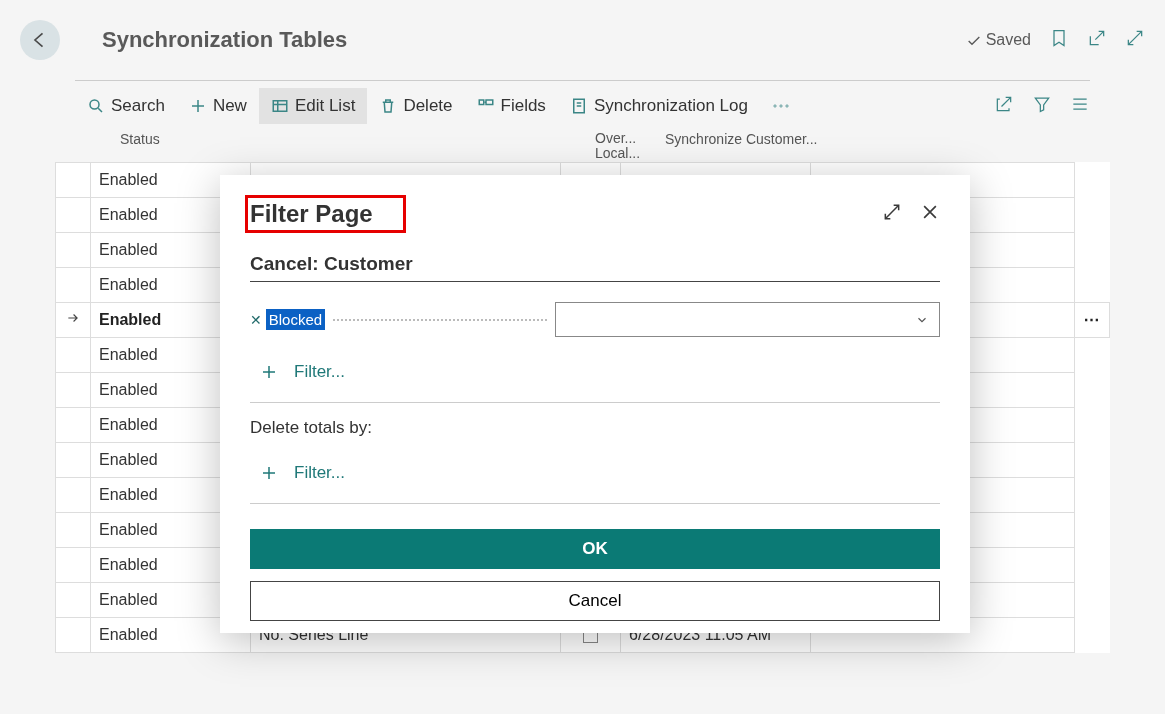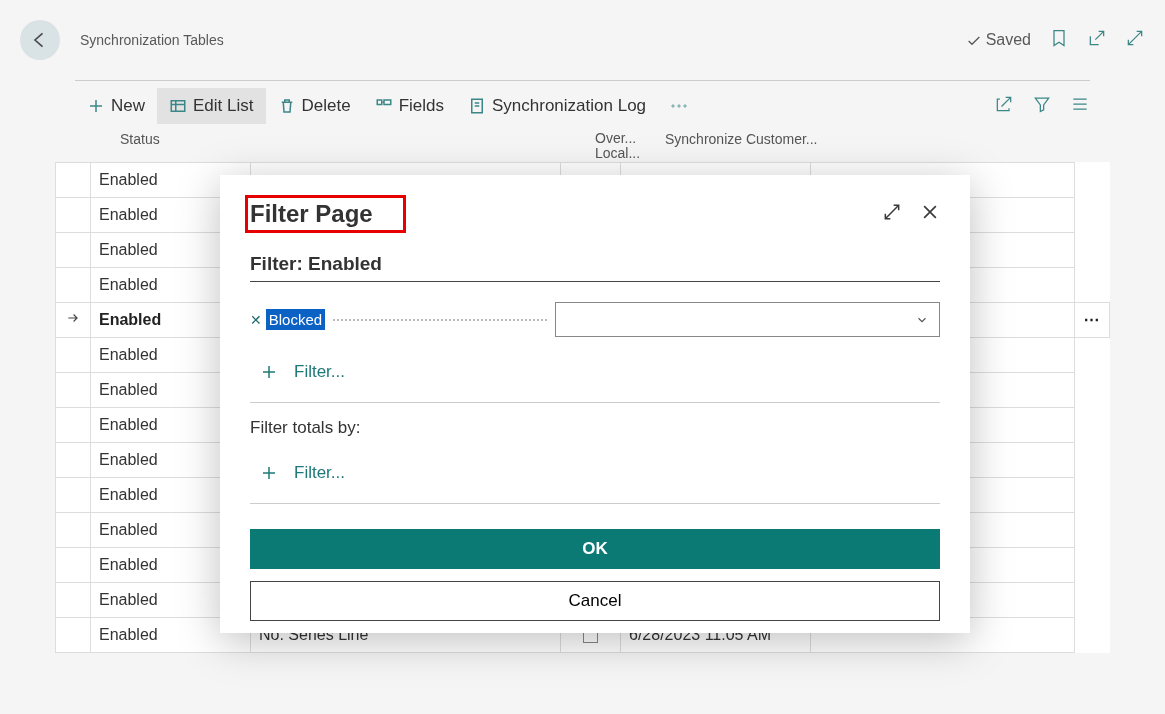--- a/index.html
+++ b/index.html
@@ -28,24 +28,25 @@
     border-radius: 50%;
     background: #d9e2e5;
     display: flex;
     align-items: center;
     justify-content: center;
     margin-right: 20px;
     cursor: pointer;
   }
   .back-circle svg { width: 20px; height: 20px; stroke: #4a4a4a; }
   .page-title {
-    font-size: 14px;
+    font-size: 22px;
     color: #595959;
-    font-weight: 400;
+    font-weight: 700;
     flex: 1;
+    margin-left: 22px;
   }
   .saved-area {
     display: flex;
     align-items: center;
     gap: 18px;
     color: #595959;
   }
   .saved-area .saved { display: flex; align-items: flex-end; gap: 4px; font-size: 16px; }
   .header-icon { color: #3b8686; cursor: pointer; }
   .header-icon svg { width: 20px; height: 20px; }
@@ -250,20 +251,27 @@
             <path d="M4 20 L20 4"></path>
             <path d="M14 4h6v6"></path>
             <path d="M10 20H4v-6"></path>
           </svg></span>
     </div>
   </div>
   <hr class="top-divider">
   <div class="toolbar">
     <div class="cmd">
       <svg viewBox="0 0 24 24" stroke-width="2">
+          <circle cx="10" cy="10" r="6"></circle>
+          <path d="M15 15l5 5"></path>
+        </svg>
+      <span>Search</span>
+    </div>
+    <div class="cmd">
+      <svg viewBox="0 0 24 24" stroke-width="2">
           <path d="M12 4v16M4 12h16"></path>
         </svg>
       <span>New</span>
     </div>
     <div class="cmd active">
       <svg viewBox="0 0 24 24" stroke-width="2">
           <rect x="3" y="5" width="18" height="14"></rect>
           <path d="M3 10h18M9 5v14"></path>
         </svg>
       <span>Edit List</span>
@@ -454,42 +462,42 @@
             <path d="M4 20L20 4"></path>
             <path d="M14 4h6v6"></path>
             <path d="M10 20H4v-6"></path>
           </svg></span>
       <span><svg viewBox="0 0 24 24" fill="none" stroke="currentColor" stroke-width="2">
             <path d="M5 5l14 14M19 5L5 19"></path>
           </svg></span>
     </span>
   </div>
 
-  <div class="filter-title">Filter: Enabled</div>
+  <div class="filter-title">Cancel: Customer</div>
 
   <div class="filter-row">
     <span class="remove-x">✕</span>
     <span class="blocked-label">Blocked</span>
     <span class="dots-line"></span>
     <div class="dropdown">
       <svg viewBox="0 0 24 24" fill="none" stroke="currentColor" stroke-width="2">
           <path d="M6 9l6 6 6-6"></path>
         </svg>
     </div>
   </div>
 
   <div class="add-filter">
     <svg viewBox="0 0 24 24" fill="none" stroke-width="2">
         <path d="M12 4v16M4 12h16"></path>
       </svg>
     <span>Filter...</span>
   </div>
 
   <div class="divider2"></div>
-  <div class="filter-totals-label">Filter totals by:</div>
+  <div class="filter-totals-label">Delete totals by:</div>
 
   <div class="add-filter">
     <svg viewBox="0 0 24 24" fill="none" stroke-width="2">
         <path d="M12 4v16M4 12h16"></path>
       </svg>
     <span>Filter...</span>
   </div>
 
   <div class="modal-footer">
     <button class="btn primary">OK</button>

